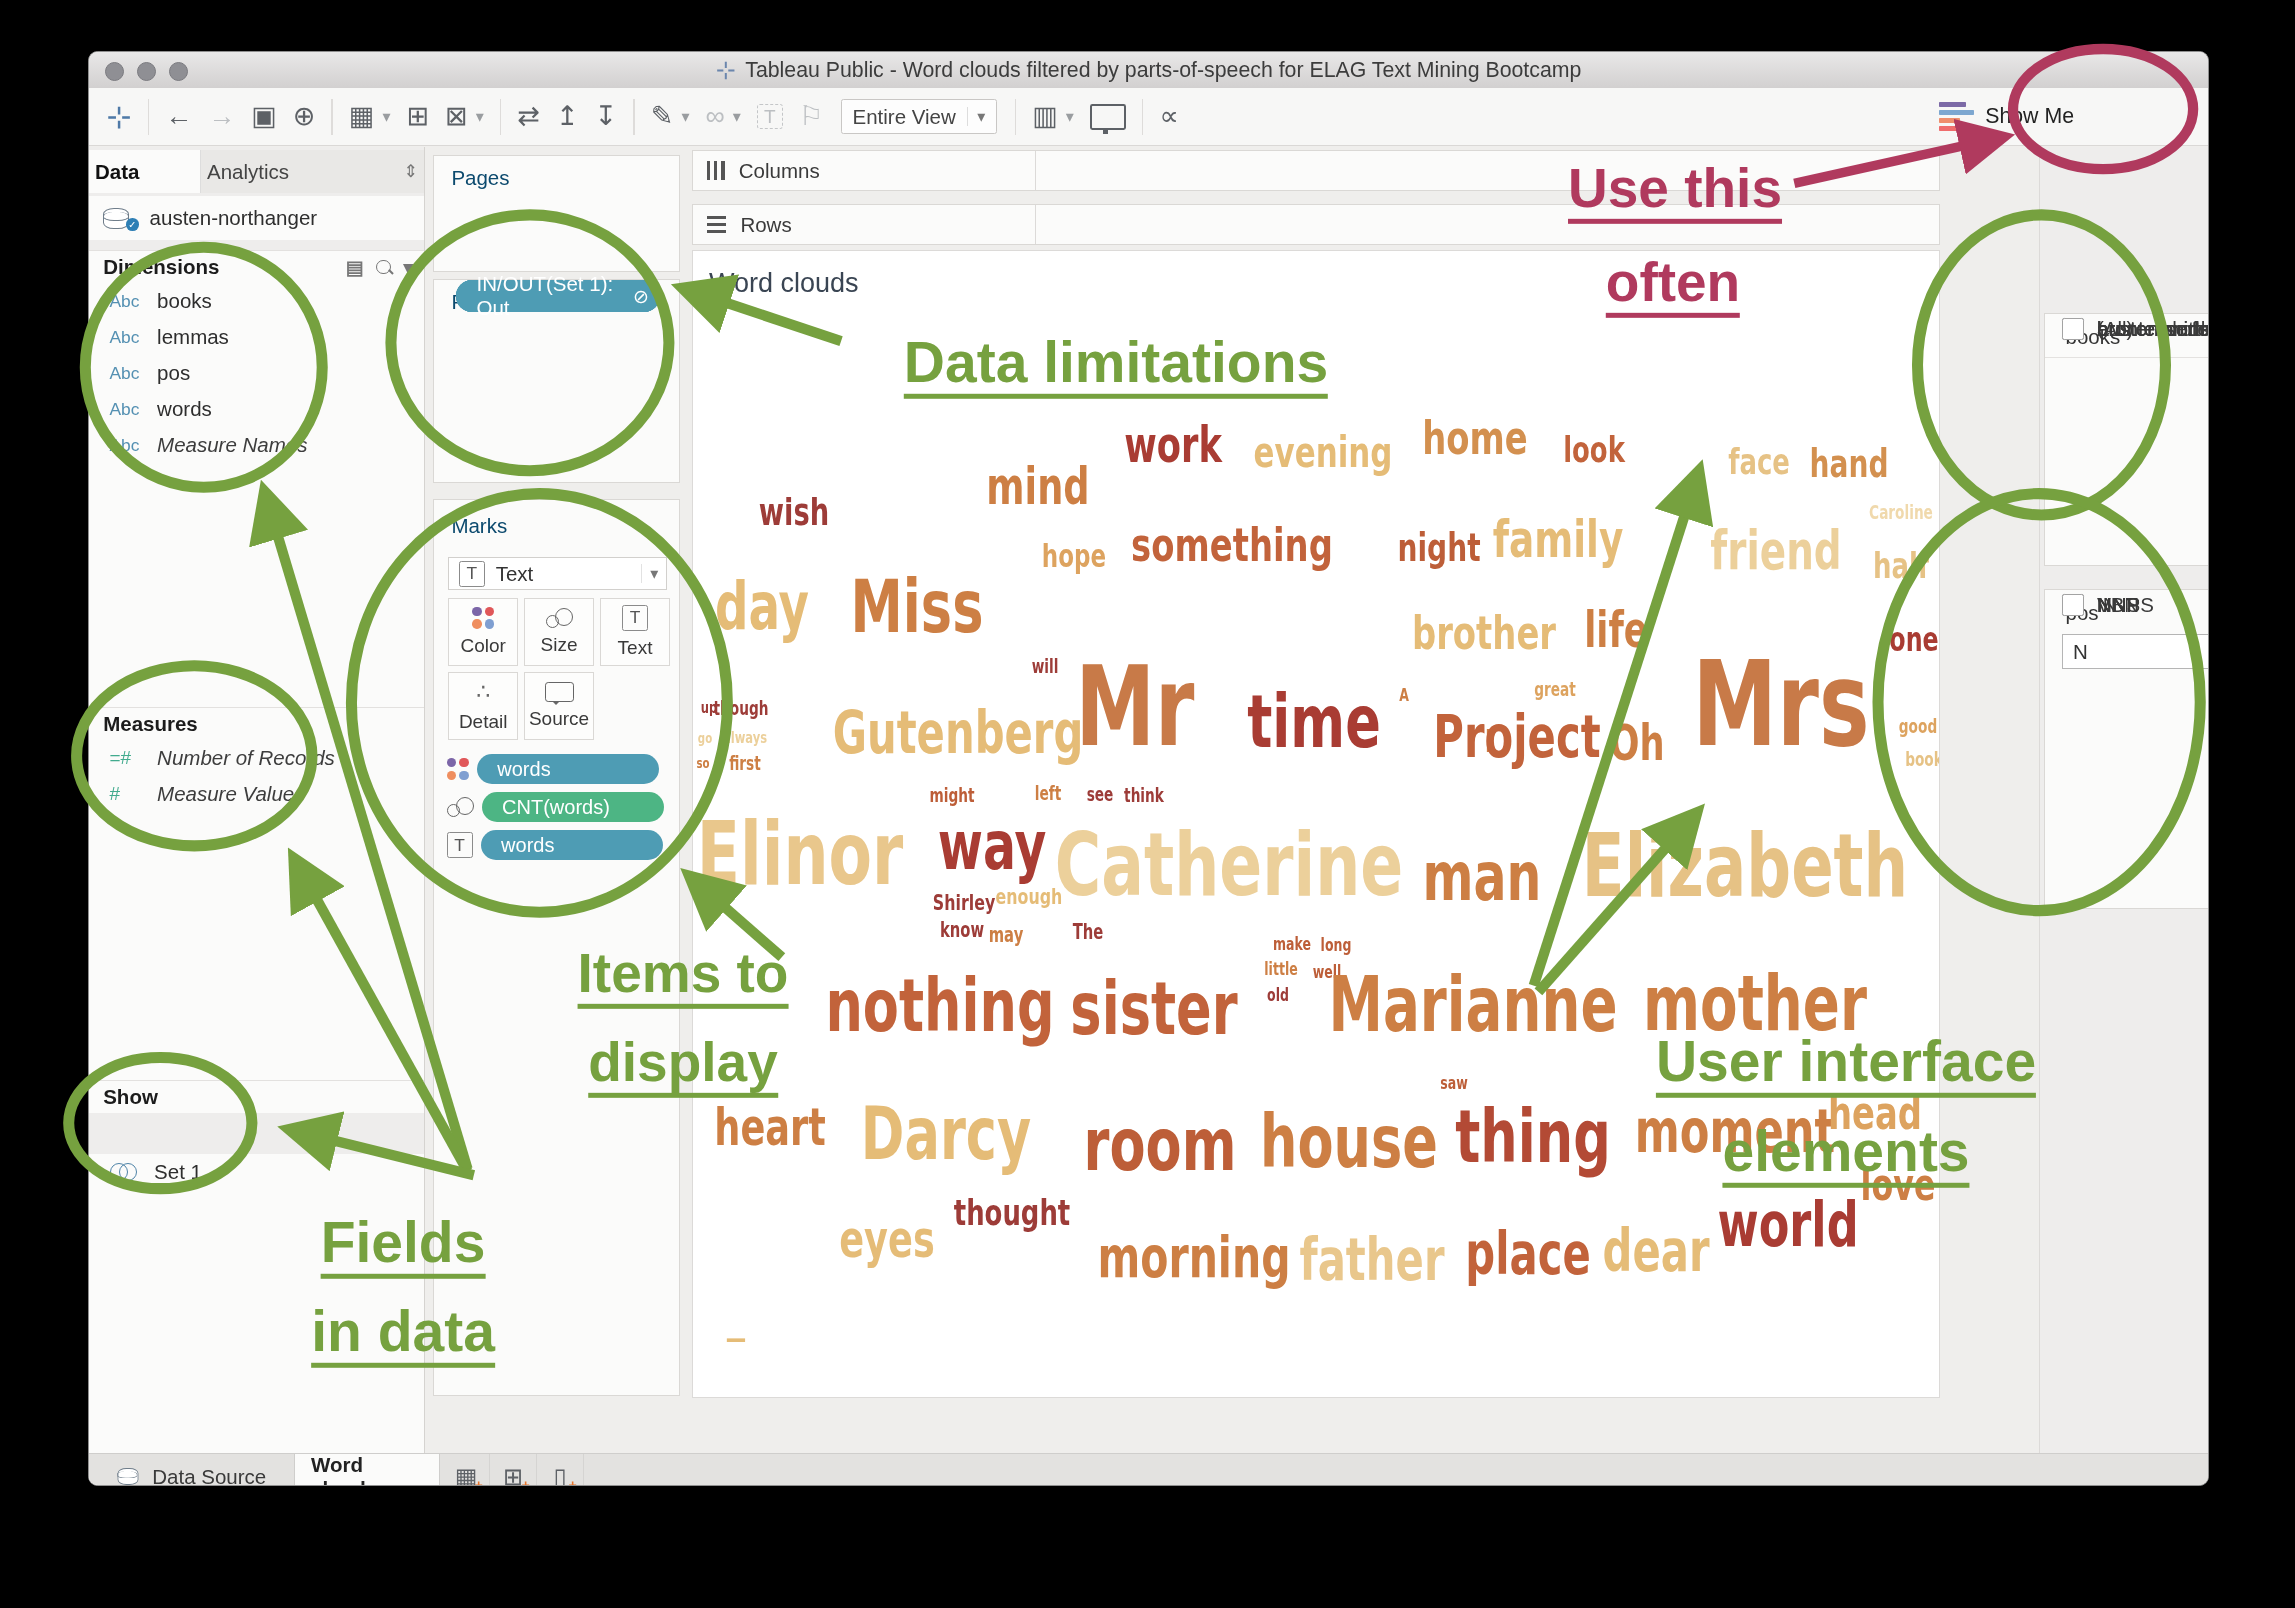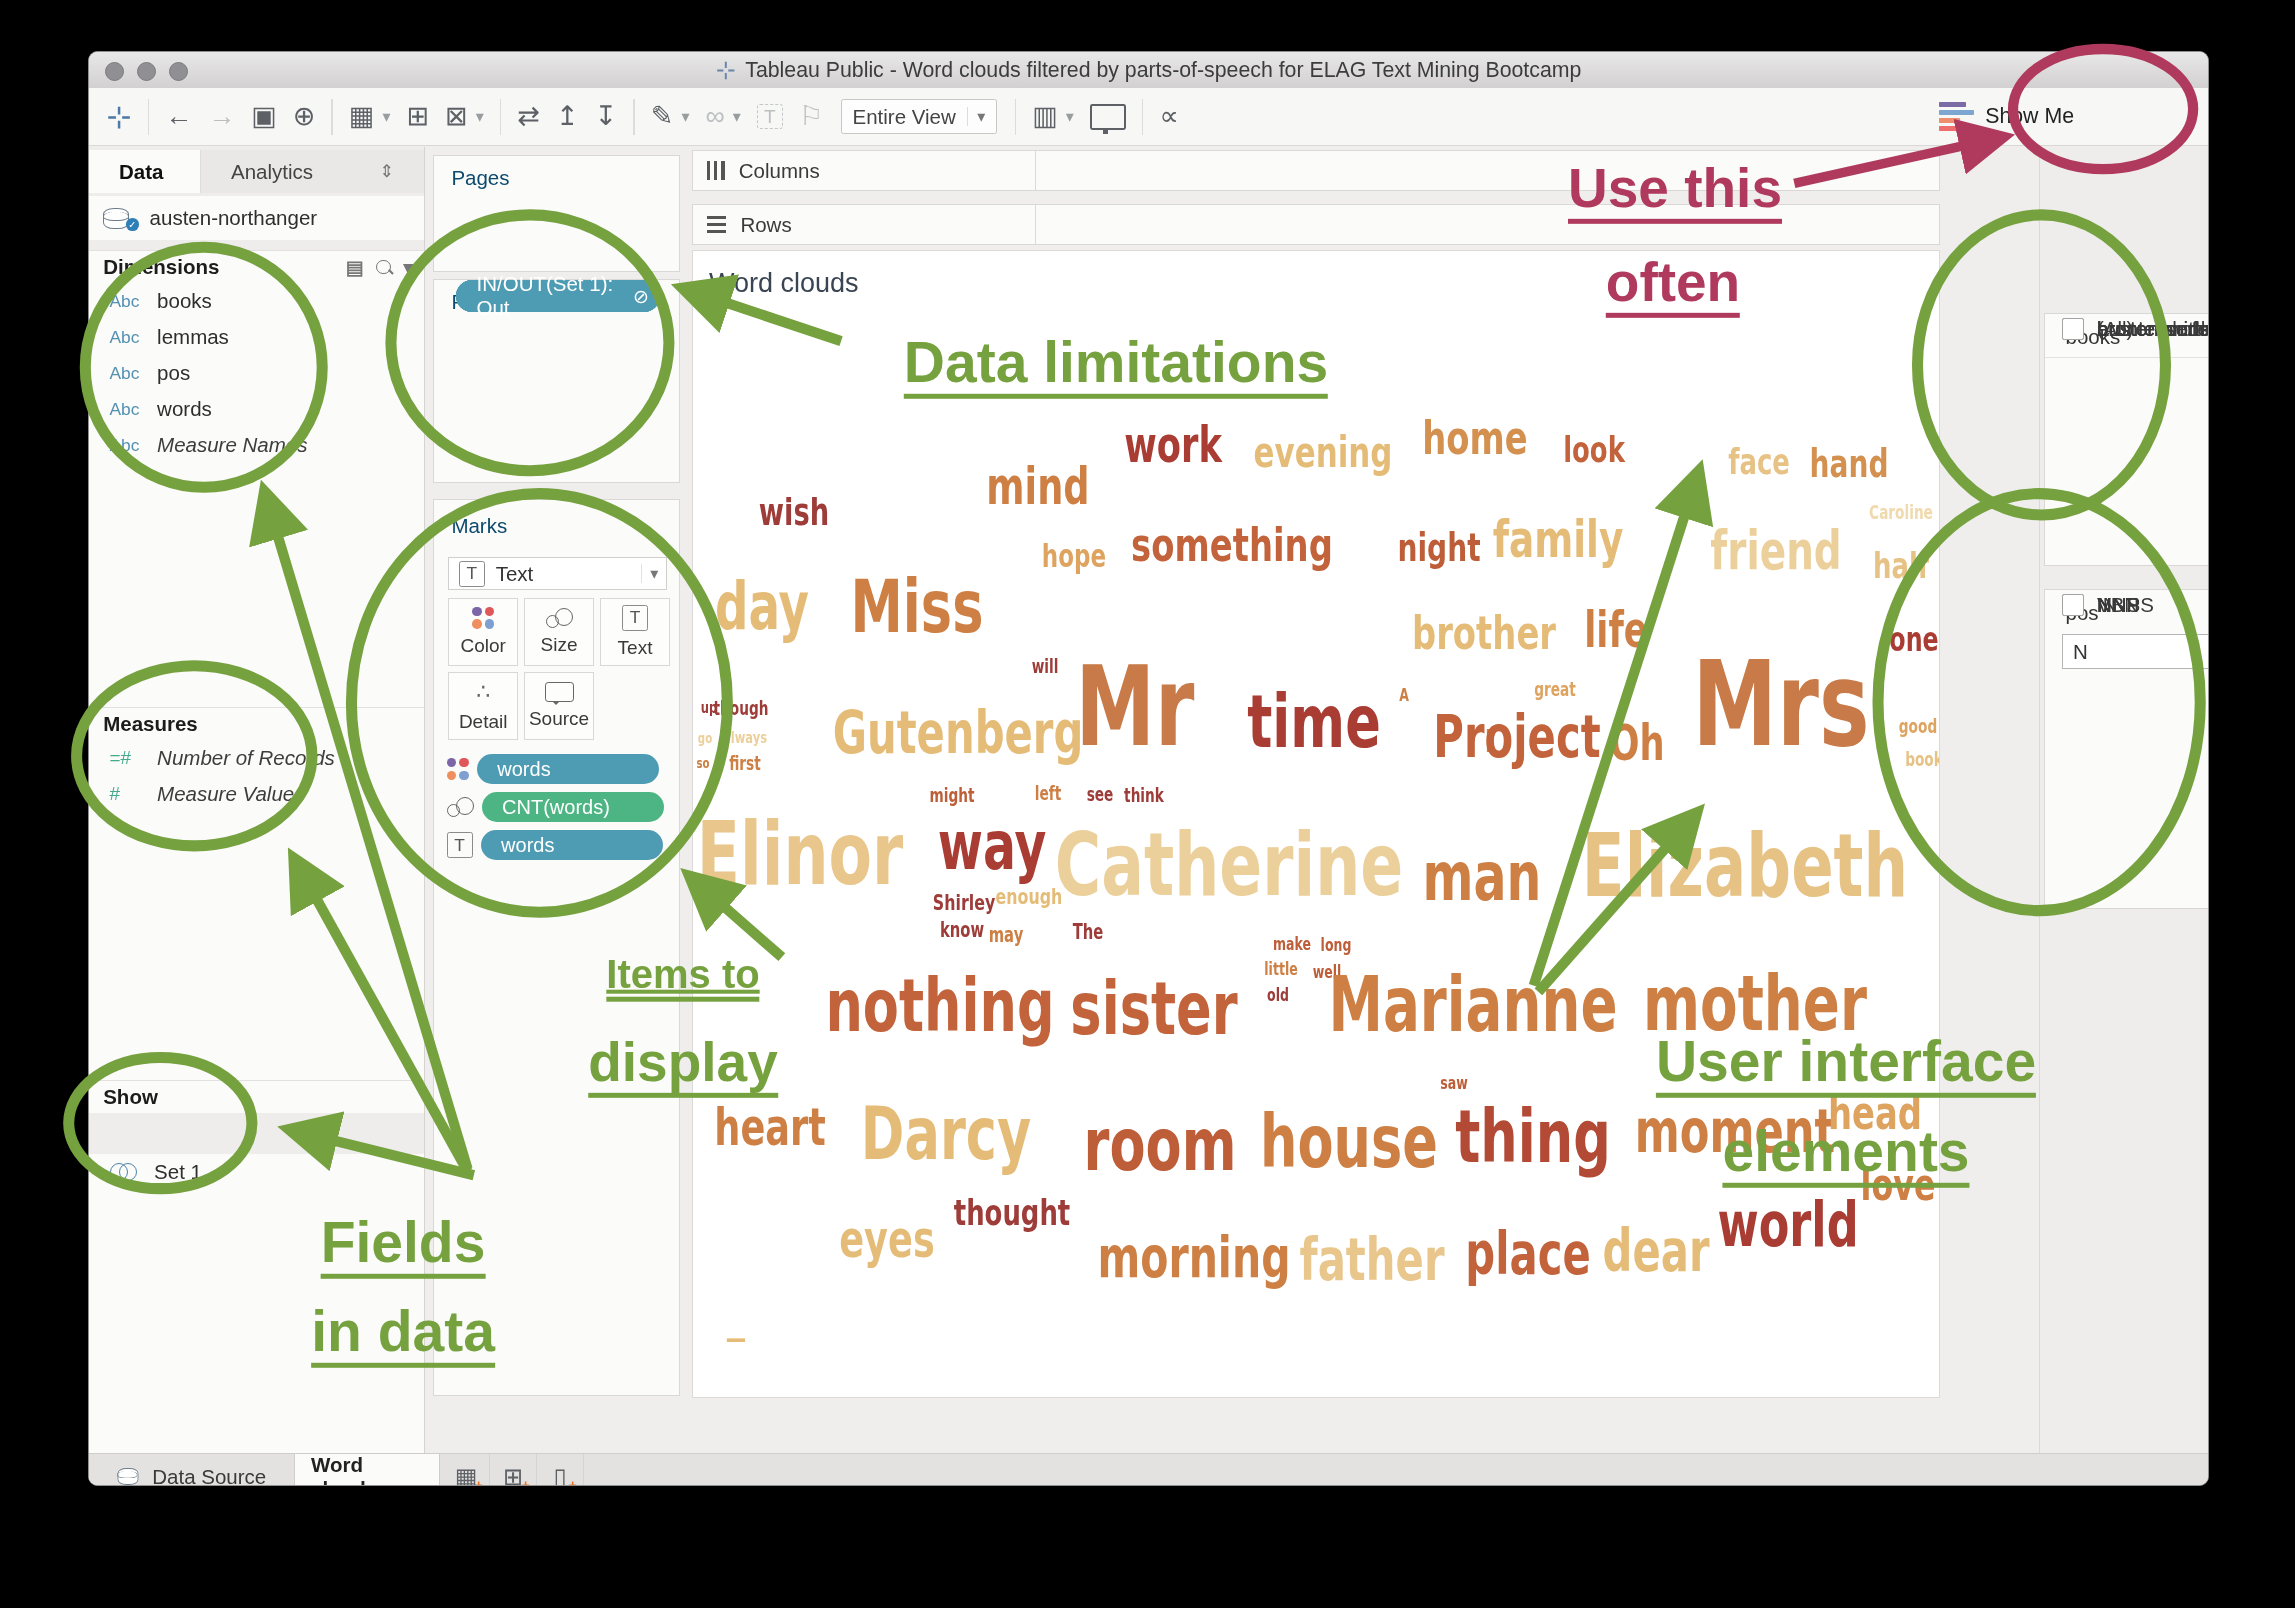--- a/index.html
+++ b/index.html
@@ -32,21 +32,21 @@
   .ev-caret{font-size:16px;color:#777;border-left:0.8px solid #ddd;padding-left:9.5px;}
   .showme{margin-left:auto;margin-right:134px;display:flex;align-items:center;gap:11px;font-size:21.3px;color:#222;}
   .sm-icon{display:inline-flex;flex-direction:column;gap:2.4px;}
   .sm-icon i{display:block;height:5.5px;border-radius:0.8px;}
   .sm-icon i:nth-child(1){width:27px;background:#7c6aa6;}
   .sm-icon i:nth-child(2){width:35px;background:#7da7d0;}
   .sm-icon i:nth-child(3){width:20.5px;background:#ef8e6c;}
   .sm-icon i:nth-child(4){width:24px;background:#ef6d6d;}
   
   .datapane{position:absolute;left:0;top:95px;width:335px;height:1306px;background:#eeedec;border-right:0.8px solid #d5d3d0;}
-  .ptab{position:absolute;top:3.2px;height:43px;display:flex;align-items:center;font-size:20.5px;padding:0 30px;box-sizing:border-box;}
+  .ptab{position:absolute;top:3.2px;height:43px;display:flex;align-items:center;font-size:20.5px;padding:0 6px;box-sizing:border-box;}
   .ptab.data{left:0;width:112px;background:#fbfbfa;font-weight:bold;color:#111;border-right:0.8px solid #ddd;}
   .ptab.analytics{left:112px;right:0;background:#e9e8e6;color:#444;justify-content:space-between;}
   .updown{font-size:17.4px;color:#777;}
   .ds-row{position:absolute;left:0;top:49px;width:100%;height:44px;display:flex;align-items:center;gap:11px;
           padding-left:14.2px;box-sizing:border-box;font-size:20.5px;color:#2e2e2e;background:#fbfbfa;}
   .cyl{display:inline-block;width:24px;height:19px;border:1.6px solid #6f7d8a;border-radius:11px/6.3px;position:relative;background:#fff;}
   .cyl::before{content:"";position:absolute;left:-1.6px;top:3.2px;width:24px;height:8px;border:1.6px solid #6f7d8a;border-radius:11px/4px;border-top:none;}
   .ds-badge{position:relative;margin-left:-14.2px;top:6.3px;width:12.6px;height:12.6px;background:#2e7fb5;border-radius:50%;
             color:#fff;font-size:9.5px;display:inline-flex;align-items:center;justify-content:center;}
   .sec-head{position:absolute;left:0;width:100%;height:33px;display:flex;align-items:center;background:#fbfbfa;
@@ -547,20 +547,20 @@
     <line x1="592" y1="1483" x2="374" y2="1090" stroke="#76a13f" stroke-width="13" marker-end="url(#ah-g)"></line>
     <line x1="600" y1="1488" x2="370" y2="1431" stroke="#76a13f" stroke-width="13" marker-end="url(#ah-g)"></line>
     <line x1="1942" y1="1248" x2="2150" y2="600" stroke="#76a13f" stroke-width="13" marker-end="url(#ah-g)"></line>
     <line x1="1948" y1="1256" x2="2146" y2="1032" stroke="#76a13f" stroke-width="13" marker-end="url(#ah-g)"></line>
     <line x1="2272" y1="232" x2="2534" y2="174" stroke="#b03a5e" stroke-width="12" marker-end="url(#ah-m)"></line>
   </svg>
 
   <div class="anno-text anno-maroon" style="left:1675px;top:192px;font-size:55px;">Use this</div>
   <div class="anno-text anno-maroon" style="left:1673px;top:286px;font-size:55px;">often</div>
   <div class="anno-text anno-green" style="left:1116px;top:366px;font-size:57px;">Data limitations</div>
-  <div class="anno-text anno-green" style="left:683px;top:977px;font-size:40px;text-decoration:underline;">Items to</div>
+  <div class="anno-text anno-green" style="left:683px;top:977px;font-size:55px;">Items to</div>
   <div class="anno-text anno-green" style="left:683px;top:1066px;font-size:55px;">display</div>
   <div class="anno-text anno-green" style="left:403px;top:1246px;font-size:57px;">Fields</div>
   <div class="anno-text anno-green" style="left:403px;top:1335px;font-size:57px;">in data</div>
   <div class="anno-text anno-green" style="left:1846px;top:1065px;font-size:57px;">User interface</div>
   <div class="anno-text anno-green" style="left:1846px;top:1155px;font-size:57px;">elements</div>
 </div>
 
 
 </body></html>

